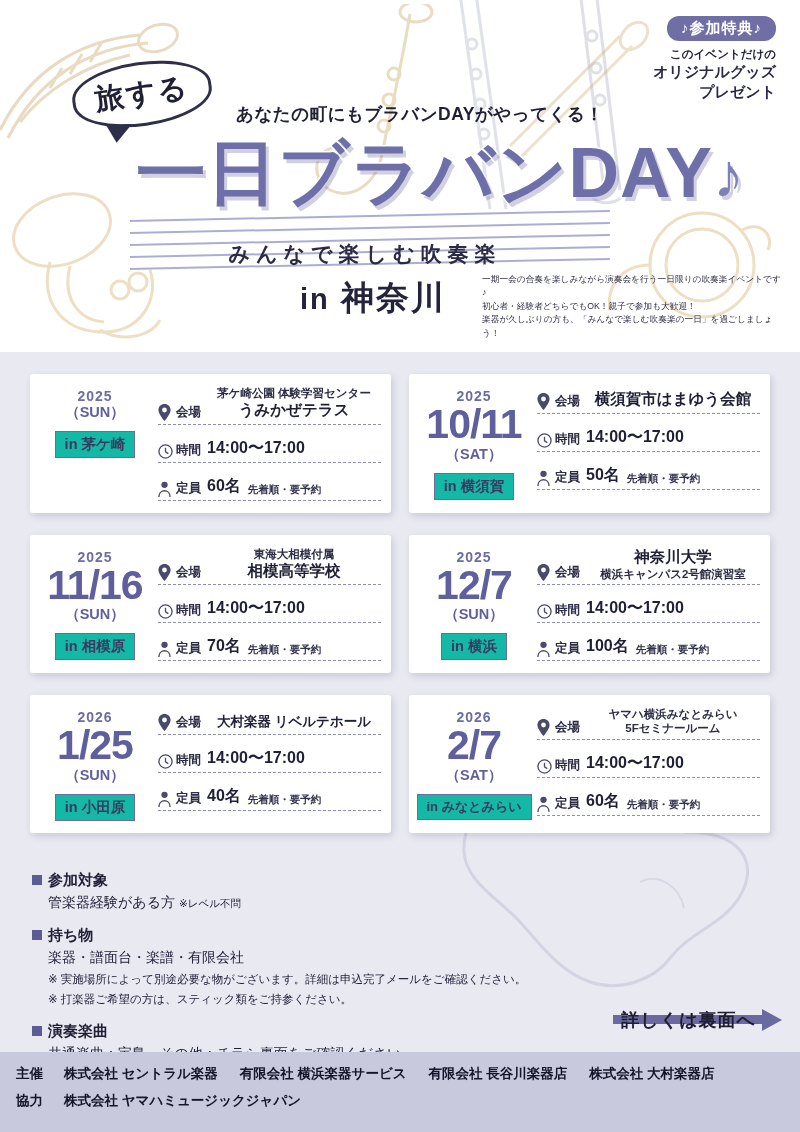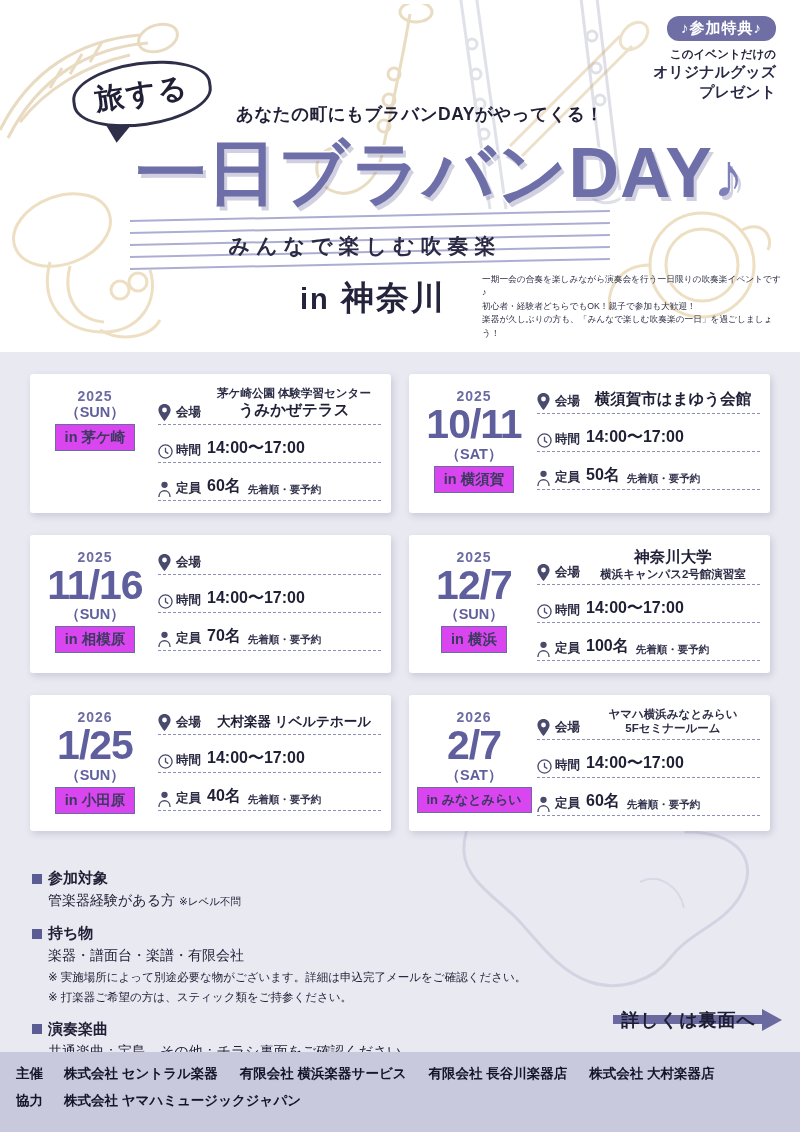--- a/index.html
+++ b/index.html
@@ -82,20 +82,21 @@
   .subtitle-band {
     position: absolute;
     left: 150px; top: 232px;
     width: 430px;
     z-index: 6;
     text-align: center;
   }
   .subtitle-band .sub {
     font-size: 21px; font-weight: bold; letter-spacing: 6px;
     color: #2a2a44;
+    margin-top: 8px;
   }
   .staff {
     position: absolute;
     left: 130px; top: 212px;
     width: 480px; height: 62px;
     z-index: 5;
   }
   .staff i {
     position:absolute; left:0; width:100%; height:2px;
     background: #9d9fc9; opacity:.85;
@@ -177,26 +178,26 @@
     width: 118px;
     flex: 0 0 118px;
     text-align: center;
     padding-top: 2px;
   }
   .c-year { font-size: 14px; font-weight:bold; color:#6c6ca4; letter-spacing:1px;}
   .c-date { font-size: 41px; font-weight: bold; color:#5e5f9c; line-height:1.02; letter-spacing:-1px;}
   .c-dow { font-size: 14.5px; font-weight:bold; color:#5e5f9c; margin-top:-1px;}
   .c-city {
     display:inline-block;
-    margin-top: 2px;
+    margin-top: 9px;
     border: 1.6px solid #6b6ba3;
     color:#3a3a5e;
     font-size: 14.5px; font-weight:bold;
     padding: 3px 9px;
-    background:#d946ef;
+    background:#14b8a6;
     white-space: nowrap;
   }
   .card-right { flex:1; padding-left: 4px; }
   .row {
     display:flex; align-items: flex-end;
     border-bottom: 1.4px dashed #8f8fb5;
     padding-bottom: 3px;
     margin-bottom: 10px;
     min-height: 28px;
   }
@@ -494,20 +495,24 @@
         <div class="c-city">in 相模原</div>
       </div>
       <div class="card-right">
         <div class="row">
           <span class="r-ic">
             <svg width="13" height="17" viewBox="0 0 13 17">
                 <path d="M6.5 0C3 0 .4 2.6.4 6c0 4.3 6.1 11 6.1 11s6.1-6.7 6.1-11C12.6 2.6 10 0 6.5 0zm0 8.4A2.4 2.4 0 1 1 8.9 6a2.4 2.4 0 0 1-2.4 2.4z" fill="#4a4a6e"></path>
               </svg>
           </span>
           <span class="r-lbl">会場</span>
+          <span class="venue-stack">
+            <span class="vl1">東海大相模付属</span>
+            <span class="vl2">相模高等学校</span>
+          </span>
         </div>
         <div class="row">
           <span class="r-ic">
             <svg width="15" height="15" viewBox="0 0 16 16">
                 <circle cx="8" cy="8" r="7" fill="none" stroke="#4a4a6e" stroke-width="1.4"></circle>
                 <path d="M8 4v4.4l3 1.8" fill="none" stroke="#4a4a6e" stroke-width="1.4"></path>
               </svg>
           </span>
           <span class="r-lbl">時間</span>
           <span class="r-val">14:00〜17:00</span>

